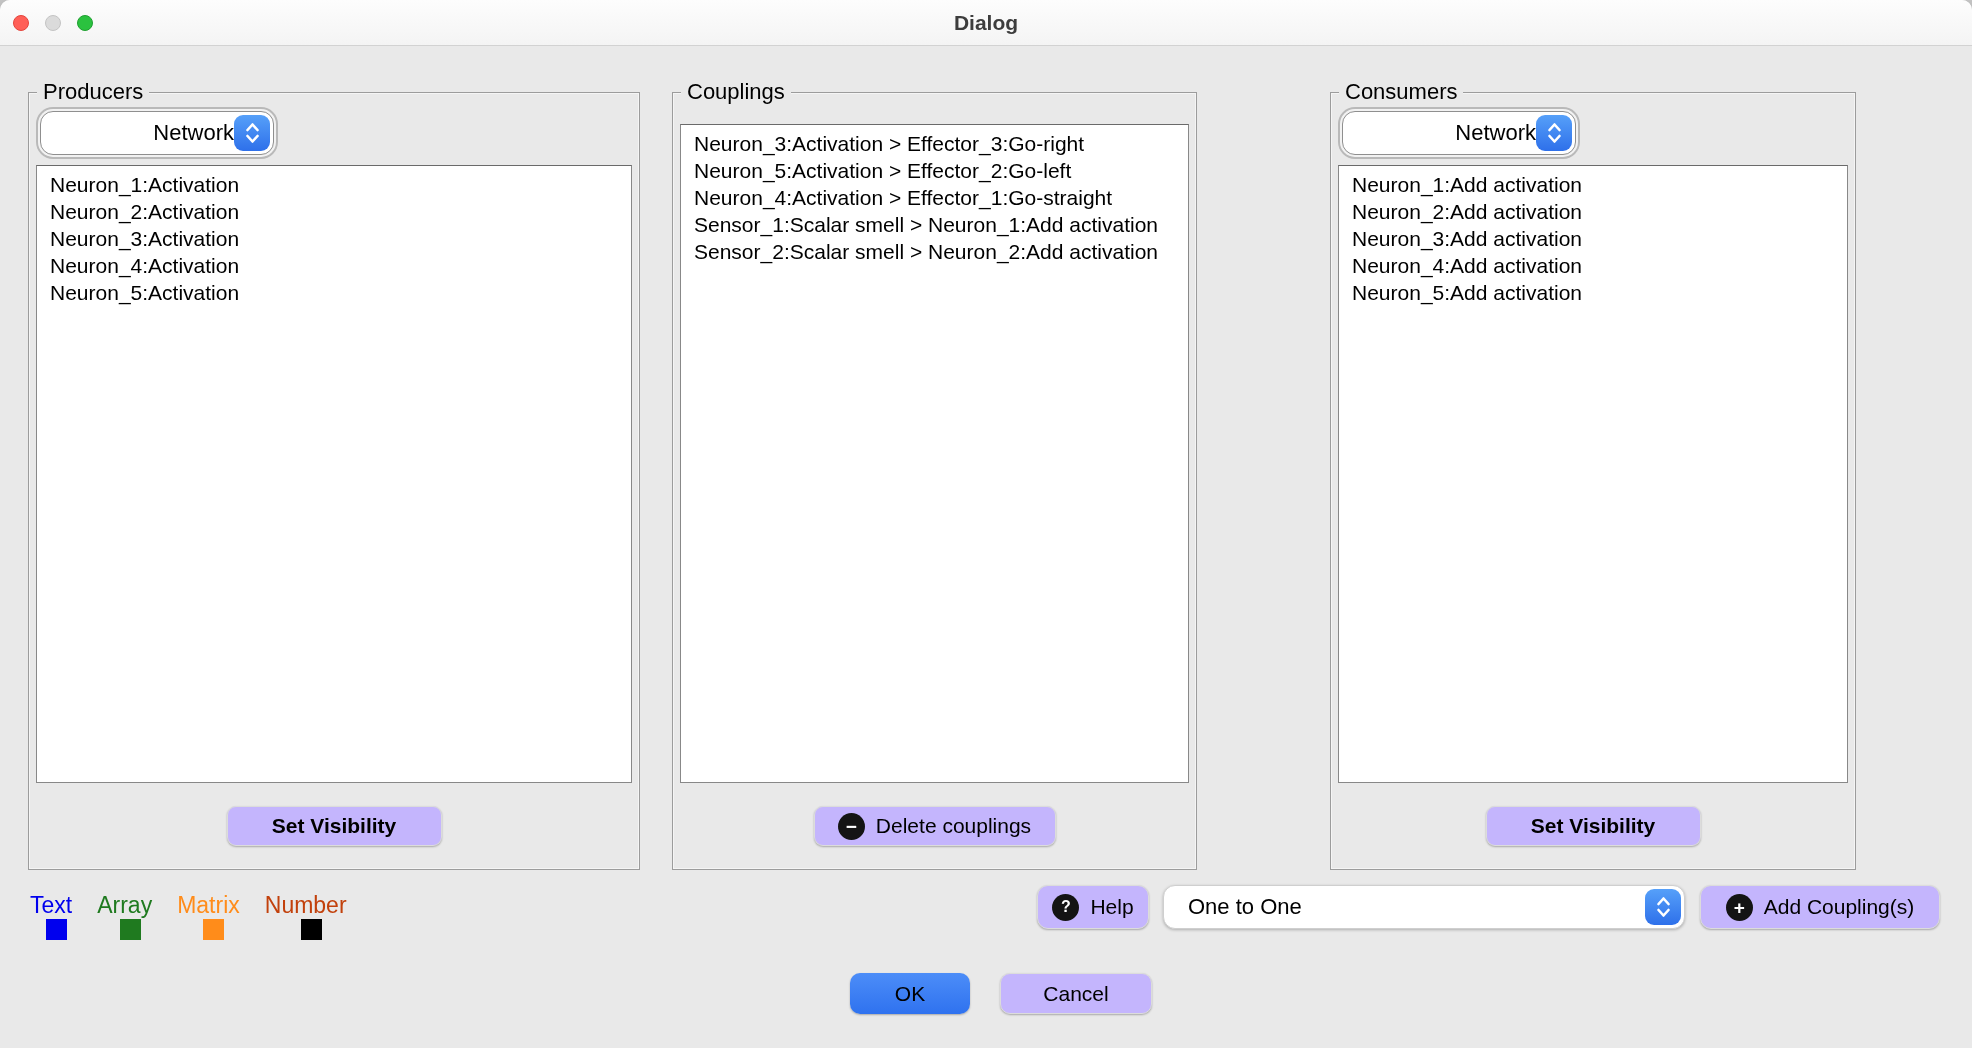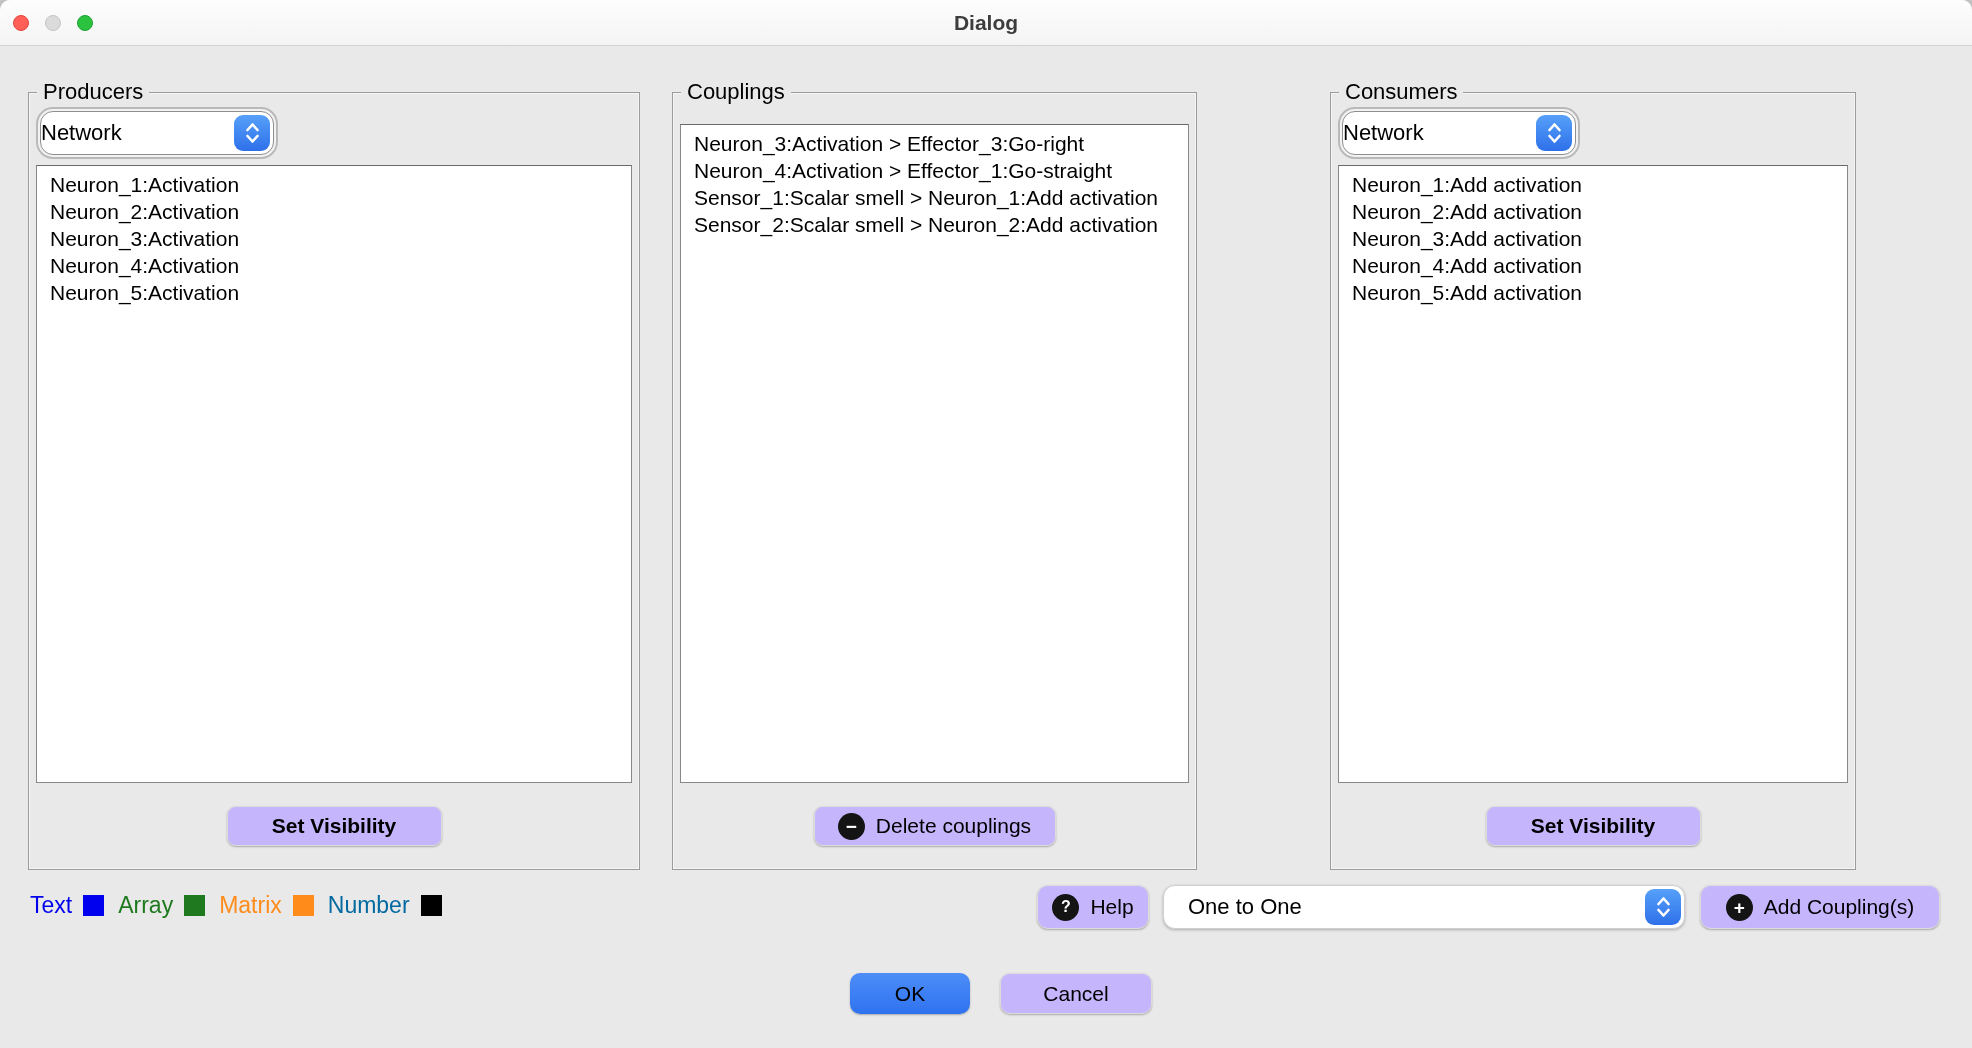--- a/index.html
+++ b/index.html
@@ -31,21 +31,21 @@
   .panel.couplings { left:672px; top:92px; width:525px; height:778px; }
   .panel.consumers { left:1330px;top:92px; width:526px; height:778px; }
 
   
   .combo {
     width:234px; height:44px; background:#fff; border:1px solid #8f8f8f; border-radius:13px;
     display:flex; align-items:center; box-sizing:border-box; flex:none;
     box-shadow:0 0 0 2px #f2f2f2, 0 0 0 4px #b9b9b9;
   }
   .combo.in-panel { margin:10px 0 10px 4px; }
-  .combo-label { flex:1; text-align:left; font-size:22px; color:#000; }
+  .combo-label { flex:1; text-align:right; font-size:22px; color:#000; }
   .stepper {
     width:36px; height:36px; border-radius:9px; margin-right:3px; flex:none;
     background:linear-gradient(#56a0f9,#2e70ea);
     display:flex; align-items:center; justify-content:center;
   }
   
   .combo.mode { width:522px; height:44px; border:1px solid #cfcfcf; border-radius:12px;
                 box-shadow:0 1px 3px rgba(0,0,0,.25); }
   .combo.mode .combo-label { text-align:left; padding-left:24px; }
 
@@ -70,21 +70,21 @@
   .circ {
     width:27px; height:27px; border-radius:50%; background:#141414; color:#fff;
     display:flex; align-items:center; justify-content:center;
     font-size:19px; font-weight:bold; margin-right:11px; flex:none; line-height:1;
   }
   .circ.q { font-size:16px; }
 
   
   .footer { position:absolute; left:0; top:870px; width:1972px; height:178px; }
   .legend { position:absolute; left:30px; top:22px; display:flex; align-items:center; font-size:23px; }
-  .legend-entry { display:flex; align-items:center; margin-right:14px; }
+  .legend-entry { display:flex; align-items:center; margin-right:14px;flex-direction:column; }
   .legend-label { margin-right:11px; }
   .legend-swatch { width:21px; height:21px; display:inline-block; }
 
   .btn.help { position:absolute; left:1037px; top:15px; width:112px; height:44px; font-weight:normal; border-radius:11px; }
   .combo.mode { position:absolute; left:1163px; top:15px; }
   .btn.add  { position:absolute; left:1700px; top:15px; width:240px; height:44px; font-weight:normal; border-radius:11px; }
 
   .btn.ok {
     position:absolute; left:850px; top:103px; width:120px; height:41px;
     background:linear-gradient(#4c8df8,#2f72ef); border:none; border-radius:10px;
@@ -129,20 +129,21 @@
         <button class="btn setvis">Set Visibility</button>
       </div>
     </div>
   </div>
 
   <div class="panel couplings">
     <span class="panel-title">Couplings</span>
     <div class="panel-inner">
       <div class="listbox" style="margin-top:23px;">
           <div class="list-item">Neuron_3:Activation &gt; Effector_3:Go-right</div>
+          <div class="list-item">Neuron_5:Activation &gt; Effector_2:Go-left</div>
           <div class="list-item">Neuron_4:Activation &gt; Effector_1:Go-straight</div>
           <div class="list-item">Sensor_1:Scalar smell &gt; Neuron_1:Add activation</div>
           <div class="list-item">Sensor_2:Scalar smell &gt; Neuron_2:Add activation</div>
         </div>
       <div class="panel-footer">
         <button class="btn delete">
           <span class="circ">−</span>
           <span>Delete couplings</span>
         </button>
       </div>
@@ -183,21 +184,21 @@
       </span>
       <span class="legend-entry">
         <span class="legend-label" style="color: rgb(31, 122, 31);">Array</span>
         <span class="legend-swatch" style="background-color: rgb(31, 122, 31);"></span>
       </span>
       <span class="legend-entry">
         <span class="legend-label" style="color: rgb(255, 140, 26);">Matrix</span>
         <span class="legend-swatch" style="background-color: rgb(255, 140, 26);"></span>
       </span>
       <span class="legend-entry">
-        <span class="legend-label" style="color: #0369a1;">Number</span>
+        <span class="legend-label" style="color: #c2410c;">Number</span>
         <span class="legend-swatch" style="background-color: rgb(0, 0, 0);"></span>
       </span>
     </div>
 
     <button class="btn help">
       <span class="circ q">?</span>
       <span>Help</span>
     </button>
 
     <div class="combo mode">

